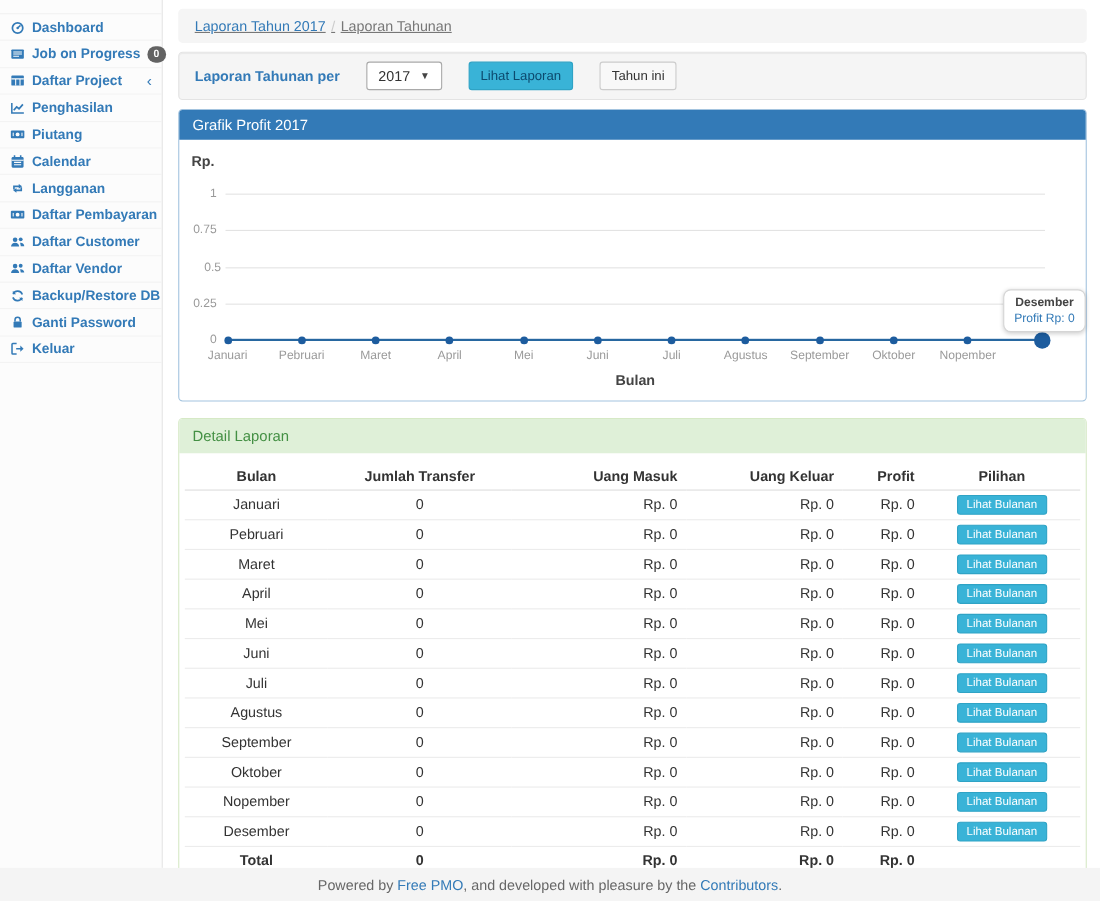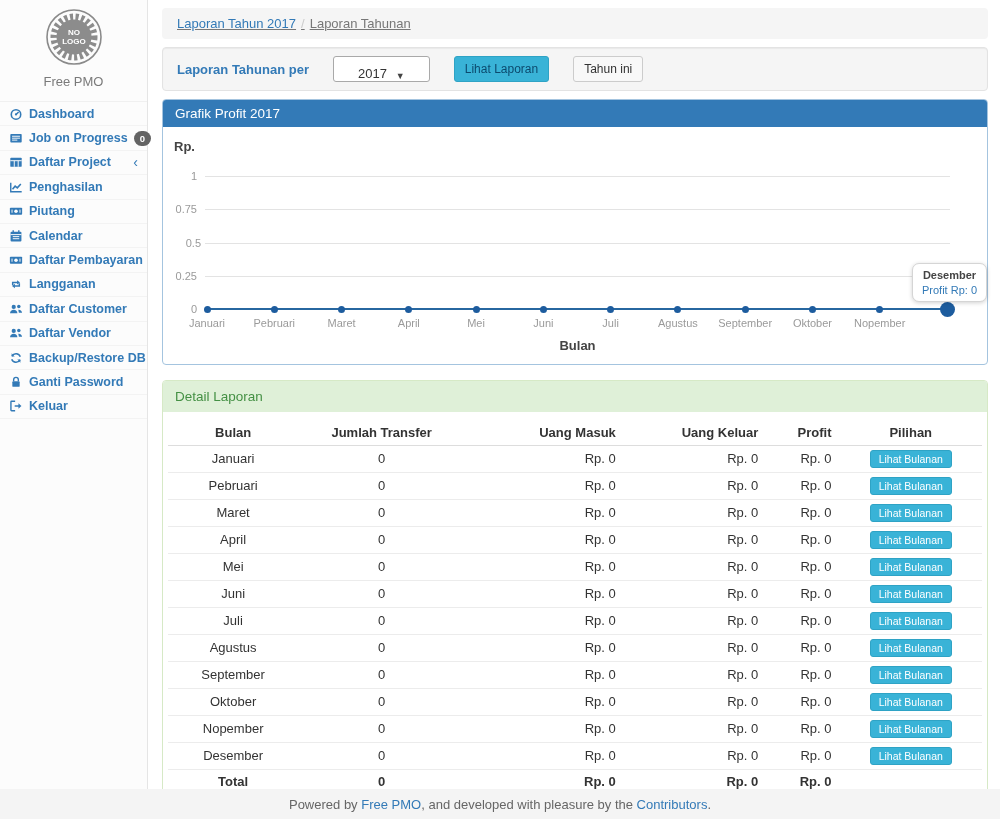--- a/index.html
+++ b/index.html
@@ -49,21 +49,21 @@
 
   .well {
     background:#f5f5f5; border:1px solid #e3e3e3; border-radius:4px;
     box-shadow: inset 0 1px 1px rgba(0,0,0,.05);
     padding:8px 14px; margin-bottom:8px;
     display:flex; align-items:center; gap:24px;
   }
   .filter-label { font-weight:bold; color:#337ab7; }
   .select {
     background:#fff; border:1px solid #a9a9a9; border-radius:3px;
-    height:26px; padding:0 24px; display:inline-flex; align-items:flex-end; gap:9px;
+    height:26px; padding:0 10px; display:inline-flex; align-items:center; gap:9px;
     color:#333; cursor:pointer;
   }
   .select .caret { font-size:9px; color:#444; }
   .btn {
     display:inline-block; font-size:12px; padding:5px 10px;
     border-radius:3px; border:1px solid transparent; cursor:pointer;
     font-family:"Liberation Sans",sans-serif;
   }
   .btn-info  { background:#39b3d7; border-color:#2fa3c5; color:#0c4a6e; }
   .btn-default { background:#f8f8f8; border-color:#ccc; color:#333; }
@@ -119,30 +119,20 @@
     position:absolute; left:0; right:0; bottom:0; height:30px;
     background:#f4f4f4; display:flex; align-items:center; justify-content:center;
     color:#666; font-size:13px;
   }
   .footer a { color:#337ab7; }
 </style>
 </head>
 <body>
 
 <div class="sidebar">
-  <div class="logo-wrap">
-    <svg width="58" height="58" viewBox="0 0 58 58">
-      <circle cx="29" cy="29" r="27" fill="none" stroke="#8a8a8a" stroke-width="1.6"></circle>
-      <circle cx="29" cy="29" r="20" fill="none" stroke="#8c8c8c" stroke-width="7" stroke-dasharray="3.1 2.5"></circle>
-      <circle cx="29" cy="29" r="17.5" fill="#8c8c8c"></circle>
-      <text x="29" y="27" text-anchor="middle" font-size="8" font-weight="bold" fill="#fff" font-family="Liberation Sans, sans-serif" id="logo-line1">NO</text>
-      <text x="29" y="36" text-anchor="middle" font-size="8" font-weight="bold" fill="#fff" font-family="Liberation Sans, sans-serif" id="logo-line2">LOGO</text>
-    </svg>
-    <div class="brand">Free PMO</div>
-  </div>
   <div class="menu" id="menu">
       <div class="menu-item">
         <span class="icon">
           <svg width="14" height="14" viewBox="0 0 16 16">
             <circle cx="8" cy="8.5" r="5.4" fill="none" stroke="currentColor" stroke-width="1.8"></circle>
             <path d="M8 8.5L11 5.7" stroke="currentColor" stroke-width="1.7"></path>
             <circle cx="8" cy="8.5" r="1.3" fill="currentColor"></circle>
           </svg>
         </span>
         <span class="label">Dashboard</span>
@@ -194,38 +184,38 @@
             <path d="M1.8 6.4h12.4" stroke="#fcfcfc" stroke-width="1.1"></path>
             <path d="M4.8 1.4v2.6M11.2 1.4v2.6" stroke="currentColor" stroke-width="1.6"></path>
             <path d="M4.3 8.7h7.4M4.3 11.1h7.4" stroke="#fcfcfc" stroke-width="1.1"></path>
           </svg>
         </span>
         <span class="label">Calendar</span>
       </div>
       <div class="menu-item">
         <span class="icon">
           <svg width="14" height="14" viewBox="0 0 16 16">
+            <path d="M4.2 9.5V6.2h5.6" fill="none" stroke="currentColor" stroke-width="1.7"></path>
+            <path d="M9.2 3.7l3.4 2.5-3.4 2.5z" fill="currentColor"></path>
+            <path d="M11.8 7v3.3H6.2" fill="none" stroke="currentColor" stroke-width="1.7"></path>
+            <path d="M6.8 12.8L3.4 10.3l3.4-2.5z" fill="currentColor"></path>
+          </svg>
+        </span>
+        <span class="label">Langganan</span>
+      </div>
+      <div class="menu-item">
+        <span class="icon">
+          <svg width="14" height="14" viewBox="0 0 16 16">
             <rect x="1" y="4.2" width="14" height="8" rx="1" fill="currentColor"></rect>
             <circle cx="8" cy="8.2" r="2" fill="#fcfcfc"></circle>
             <rect x="2.9" y="6.4" width="1.1" height="3.6" fill="#fcfcfc"></rect>
             <rect x="12" y="6.4" width="1.1" height="3.6" fill="#fcfcfc"></rect>
           </svg>
         </span>
         <span class="label">Daftar Pembayaran</span>
-      </div>
-      <div class="menu-item">
-        <span class="icon">
-          <svg width="14" height="14" viewBox="0 0 16 16">
-            <path d="M4.2 9.5V6.2h5.6" fill="none" stroke="currentColor" stroke-width="1.7"></path>
-            <path d="M9.2 3.7l3.4 2.5-3.4 2.5z" fill="currentColor"></path>
-            <path d="M11.8 7v3.3H6.2" fill="none" stroke="currentColor" stroke-width="1.7"></path>
-            <path d="M6.8 12.8L3.4 10.3l3.4-2.5z" fill="currentColor"></path>
-          </svg>
-        </span>
-        <span class="label">Langganan</span>
       </div>
       <div class="menu-item">
         <span class="icon">
           <svg width="14" height="14" viewBox="0 0 16 16">
             <circle cx="5.4" cy="5.6" r="2.4" fill="currentColor"></circle>
             <path d="M1.2 12.8c0-2.4 1.9-4 4.2-4s4.2 1.6 4.2 4z" fill="currentColor"></path>
             <circle cx="11.2" cy="5.2" r="2" fill="currentColor"></circle>
             <path d="M10.6 8.8c2.4-.3 4.3 1.4 4.3 3.5h-3.6z" fill="currentColor"></path>
           </svg>
         </span>

